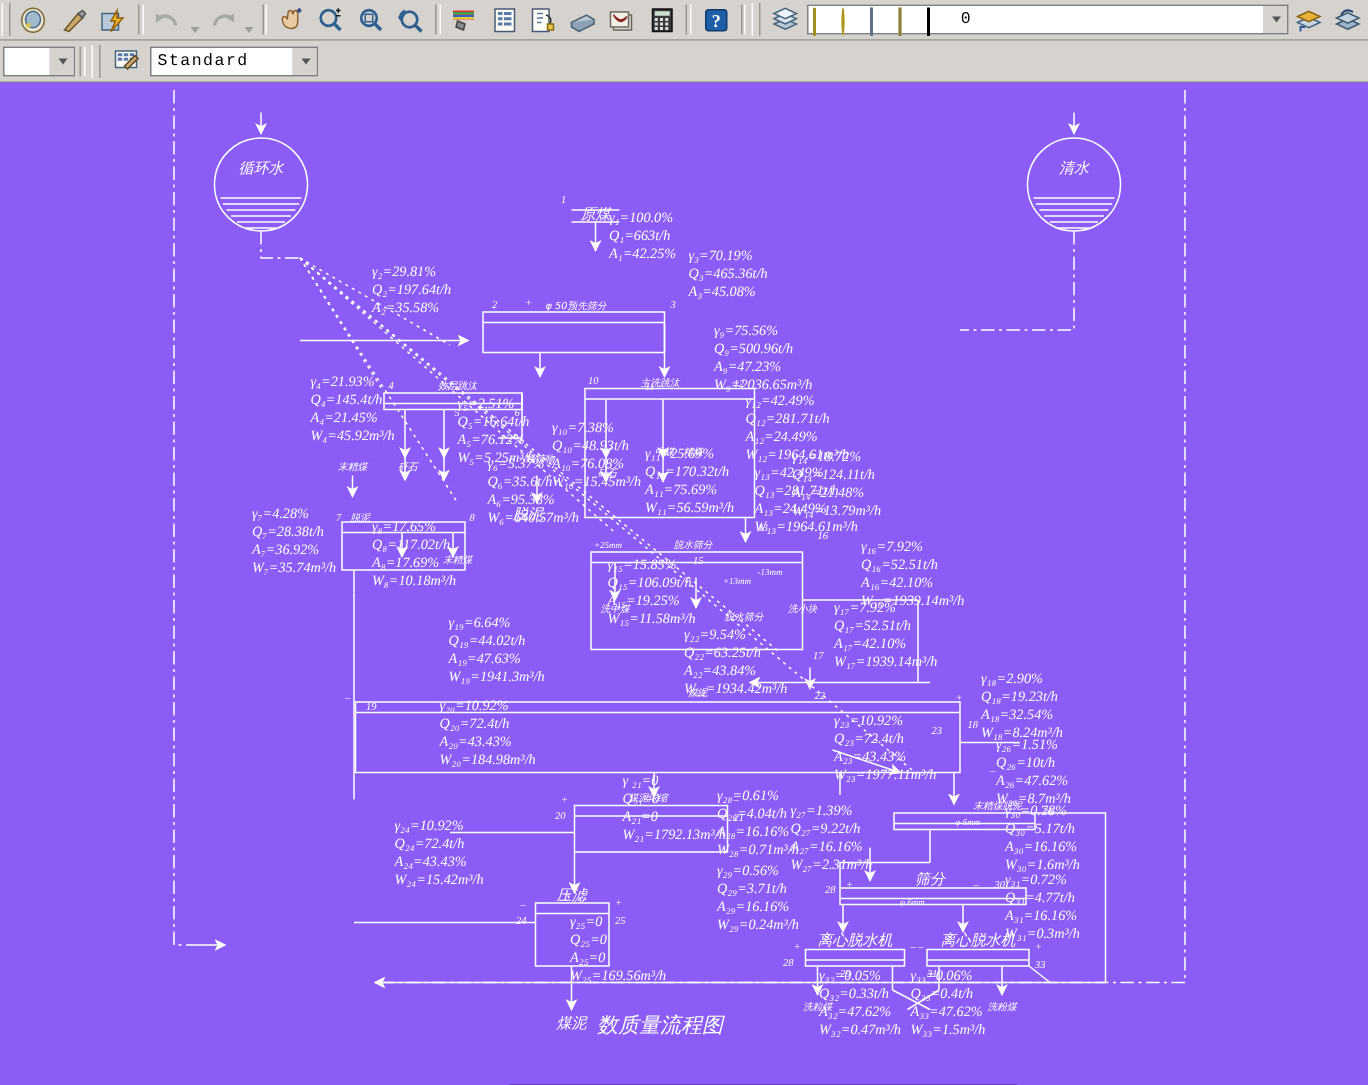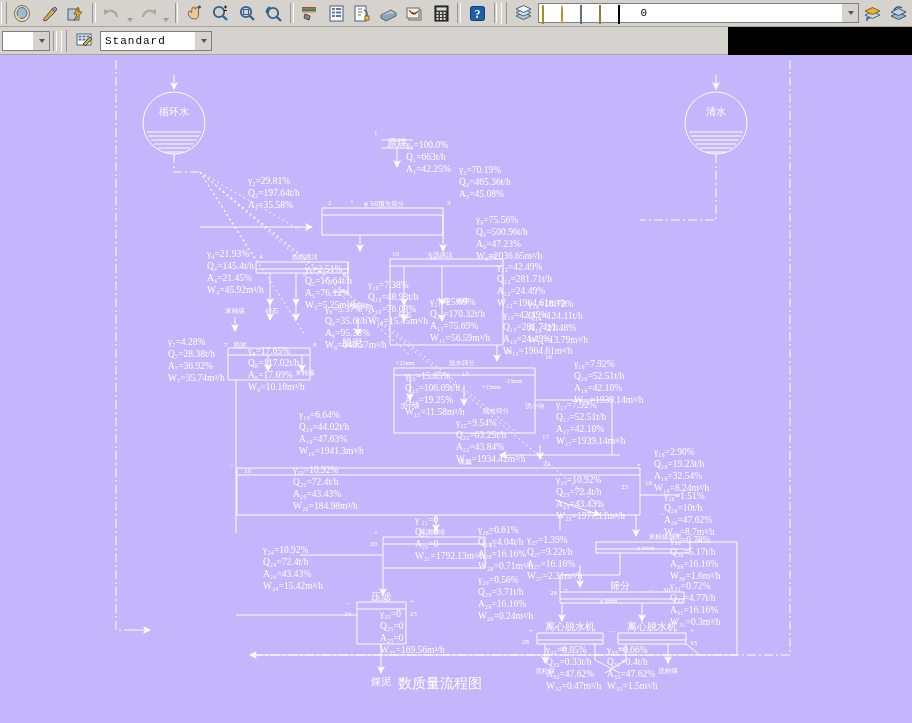--- a/index.html
+++ b/index.html
@@ -1,21 +1,21 @@
 <!DOCTYPE html>
 <html><head>
 <meta charset="utf-8">
 <style>
   html,body{margin:0;padding:0;}
   body{width:912px;height:723px;background:#000;font-family:"Liberation Sans",sans-serif;overflow:hidden;}
 
   
   .tb{background:#d6d3ce;border-bottom:1px solid #a6a6a0;display:flex;align-items:center;box-sizing:border-box;}
   #toolbar-row1{height:27px;width:912px;}
-  #toolbar-row2{height:28px;width:728px;}
+  #toolbar-row2{height:28px;width:912px;}
   .tbtn{width:24px;height:23px;margin:0 1px;display:flex;align-items:center;justify-content:center;
         border:1px solid transparent;border-radius:2px;font-size:13px;color:#333;position:relative;}
   .sep{width:2px;height:20px;margin:0 3px;border-left:1px solid #9a978f;border-right:1px solid #fcfcfa;}
   .drop{width:11px;height:23px;display:flex;align-items:flex-end;justify-content:center;padding-bottom:5px;}
   .caret{width:0;height:0;border-left:3px solid transparent;border-right:3px solid transparent;border-top:4px solid #3a3a3a;}
   .caret.dis{border-top-color:#9d9d99;}
   .grip{width:4px;height:22px;margin:0 3px 0 1px;border-left:1px solid #fcfcfa;border-right:1px solid #9a978f;}
 
   
   .combo{height:20px;background:#fff;border:1px solid #7f7f7f;display:flex;align-items:center;box-sizing:border-box;}
@@ -27,21 +27,21 @@
 
   
   .licon{width:17px;height:17px;margin-right:1px;display:inline-block;}
   .bulb{width:9px;height:13px;background:#f3e27a;border:1px solid #a09020;border-radius:5px 5px 3px 3px;}
   .sun{width:13px;height:13px;border-radius:50%;background:#f0d84a;border:1px solid #a89421;}
   .pads{width:13px;height:12px;background:#a9bdd0;border:1px solid #5d7288;}
   .lock{width:11px;height:12px;background:#d8cf8c;border:1px solid #8a7f3c;}
   .sq{width:11px;height:11px;background:#fff;border:1px solid #000;}
 
   
-  #canvas{position:absolute;left:0;top:55px;width:912px;height:668px;background:#c4b5fd;}
+  #canvas{position:absolute;left:0;top:55px;width:912px;height:668px;background:#8b5cf6;font-style:italic;}
   svg{display:block;}
   text{fill:#fff;font-family:"Liberation Serif",serif;}
   .lbl{font-size:9.5px;}
   .lblc{font-size:10px;font-family:"DejaVu Sans",sans-serif;}
   .num{font-size:7px;font-family:"Liberation Serif",serif;}
   .ttl{font-size:14px;font-family:"DejaVu Sans",sans-serif;}
   .sub{font-size:6px;}
   .tiny{font-size:6.5px;font-family:"DejaVu Sans",sans-serif;}
   .ln{stroke:#fff;stroke-width:1;fill:none;}
   .dash{stroke:#fff;stroke-width:1;fill:none;stroke-dasharray:9 3 2 3;}

